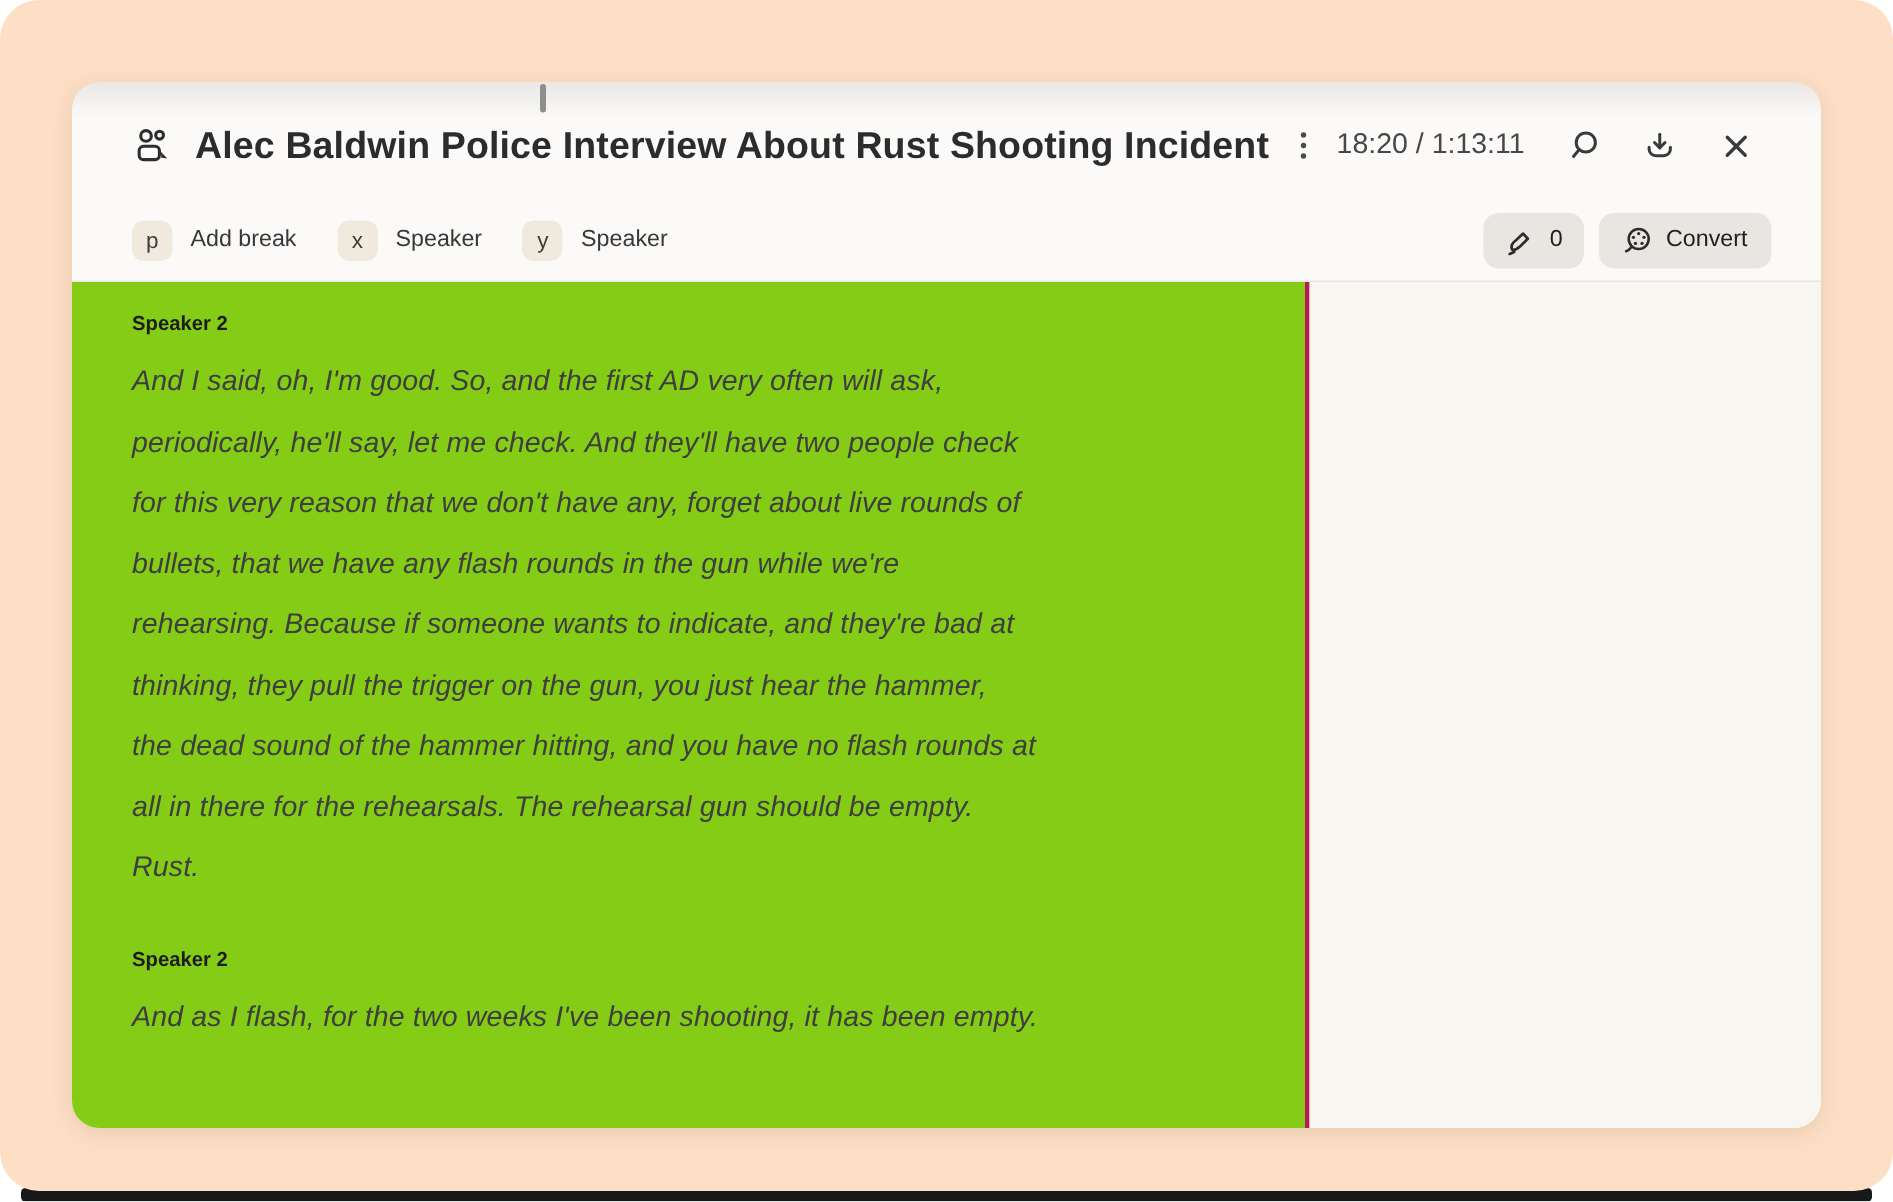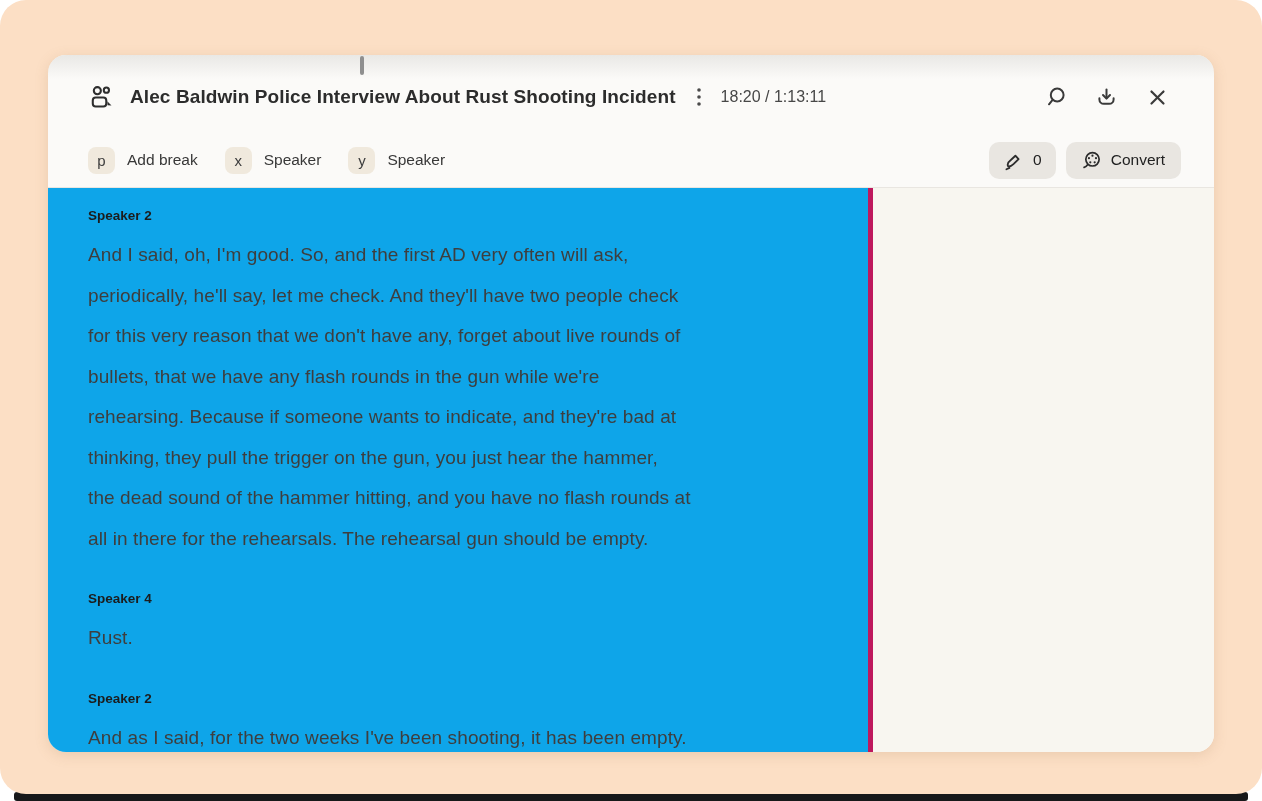--- a/index.html
+++ b/index.html
@@ -21,23 +21,23 @@
   .card-top-sheen { position:absolute; top:0; left:0; right:0; height:24px;
                     background:linear-gradient(#e9e8e5, rgba(251,250,248,0)); pointer-events:none; }
 
   .playhead { position:absolute; top:1px; left:312px; width:4px; height:19px;
               background:#8f8f8f; border-radius:2px; }
 
   
   .header { position:absolute; top:0; left:0; right:0; height:78px;
             display:flex; align-items:center; padding:6px 44px 0 40px; }
   .app-icon { width:27px; height:27px; flex:none; }
-  .title { margin-left:15px; font-size:19px; font-weight:700; color:#2c2c2c; letter-spacing:.1px; white-space:nowrap; }
+  .title { margin-left:15px; font-size:25px; font-weight:700; color:#2c2c2c; letter-spacing:.1px; white-space:nowrap; }
   .kebab { margin-left:13px; width:20px; height:24px; flex:none; cursor:pointer; }
-  .time { margin-left:12px; font-size:16px; color:#474747; white-space:nowrap; }
+  .time { margin-left:12px; font-size:19px; color:#474747; white-space:nowrap; }
   .hspacer { flex:1; }
   .hicon { width:25px; height:25px; flex:none; margin-left:26px; cursor:pointer; }
 
   
   .toolbar { position:absolute; top:78px; left:0; right:0; height:54px;
              display:flex; align-items:center; padding:0 33px 0 40px; }
   .chip { display:flex; align-items:center; margin-right:27px; }
   .keycap { width:27px; height:27px; border-radius:8px; background:#f0e9dd;
             display:flex; align-items:center; justify-content:center;
             font-size:15px; color:#3d3d3d; }
@@ -45,26 +45,26 @@
   .actions { margin-left:auto; display:flex; align-items:center; gap:10px; }
   .act-btn { height:37px; border-radius:10px; background:#e9e6e1; border:none;
              display:flex; align-items:center; padding:16px 16px; gap:9px;
              font-family:"Liberation Sans",sans-serif; font-size:15.5px; font-weight:500;
              color:#212121; cursor:pointer; }
   .act-btn.count { padding:0 14px; }
 
   
   .content { position:absolute; top:132px; left:0; right:0; bottom:0;
              display:flex; border-top:1px solid #e9e6e1; }
-  .transcript { width:825px; flex:none; background:#0ea5e9; border-right:5px solid #be185d;
+  .transcript { width:825px; flex:none; background:#84cc16; border-right:3px solid #be185d;
                 padding:20px 40px 0 40px; overflow:hidden; }
   .speaker { font-size:13.5px; font-weight:700; color:#1c1c1c; margin:32px 0 12px; }
   .block:first-child .speaker { margin-top:0; }
   .para { font-size:19px; line-height:40.5px; color:#3e3e3e; letter-spacing:.1px;
-          white-space:pre-line; }
+          white-space:pre-line;font-style:italic; }
   .side-panel { flex:1; background:#f8f6f0; }
 
   svg { display:block; }
 </style>
 </head>
 <body>
 
 <div class="frame">
   <div class="screen-edge"></div>
   <div class="backdrop"></div>
@@ -165,24 +165,23 @@
           <div class="para">And I said, oh, I'm good. So, and the first AD very often will ask,
 periodically, he'll say, let me check. And they'll have two people check
 for this very reason that we don't have any, forget about live rounds of
 bullets, that we have any flash rounds in the gun while we're
 rehearsing. Because if someone wants to indicate, and they're bad at
 thinking, they pull the trigger on the gun, you just hear the hammer,
 the dead sound of the hammer hitting, and you have no flash rounds at
 all in there for the rehearsals. The rehearsal gun should be empty.</div>
         </div>
         <div class="block">
-          <div class="speaker">Speaker 4</div>
           <div class="para">Rust.</div>
         </div>
         <div class="block">
           <div class="speaker">Speaker 2</div>
-          <div class="para">And as I said, for the two weeks I've been shooting, it has been empty.</div>
+          <div class="para">And as I flash, for the two weeks I've been shooting, it has been empty.</div>
         </div>
       </div>
       <div class="side-panel"></div>
     </div>
   </div>
 </div>
 
 </body></html>

